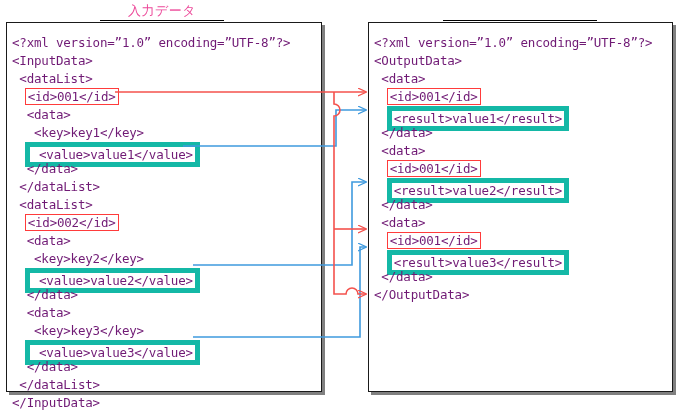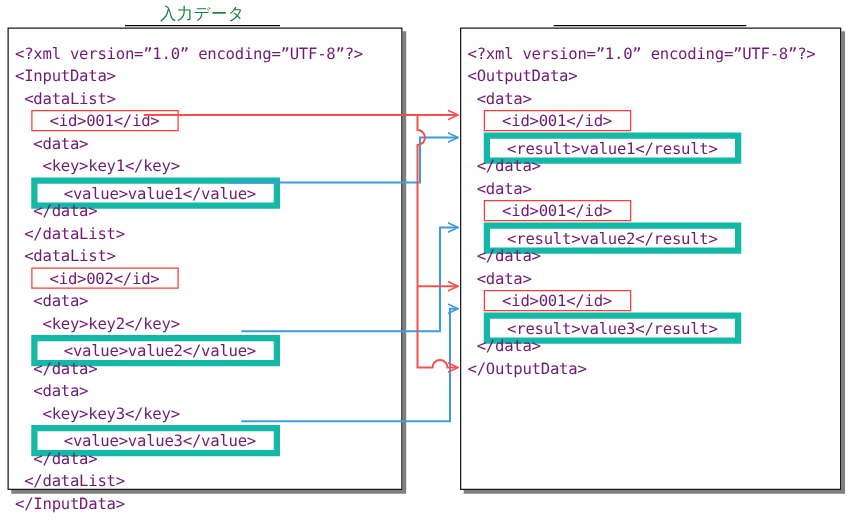--- a/index.html
+++ b/index.html
@@ -6,21 +6,21 @@
   body{
     width:687px;height:416px;position:relative;overflow:hidden;
     font-family:"DejaVu Sans Mono","Liberation Mono",monospace;
   }
   .stage{position:absolute;left:0;top:0;width:687px;height:416px;}
 
   
   .title{
     position:absolute;
     font-family:"DejaVu Sans","Liberation Sans",sans-serif;
-    font-size:13px;color:#15803d;text-align:center;
+    font-size:13px;color:#ec4899;text-align:center;
     letter-spacing:0.5px;
     white-space:nowrap;
   }
   .title-rule{
     position:absolute;height:0;border-top:1px solid #000;
   }
 
   
   .panel{
     position:absolute;
@@ -36,21 +36,21 @@
     font-family:"DejaVu Sans Mono","Liberation Mono",monospace;
     font-size:12.5px;
     line-height:18px;
     color:#701a75;
     white-space:pre;
     letter-spacing:-0.2px;
   }
   .code .ln{display:block;height:18px;}
   .code .ln span.hl{
     display:inline-block;
-    padding:0 14px;
+    padding:0 2px;
     margin:0 -2px;
     line-height:15px;
     box-sizing:border-box;
   }
   .hl-red{border:1px solid #ff3b3b;}
   .hl-blue{border:5px solid #14b8a6;}
 
   
   svg.wires{position:absolute;left:0;top:0;width:687px;height:416px;overflow:visible;}
 </style>

